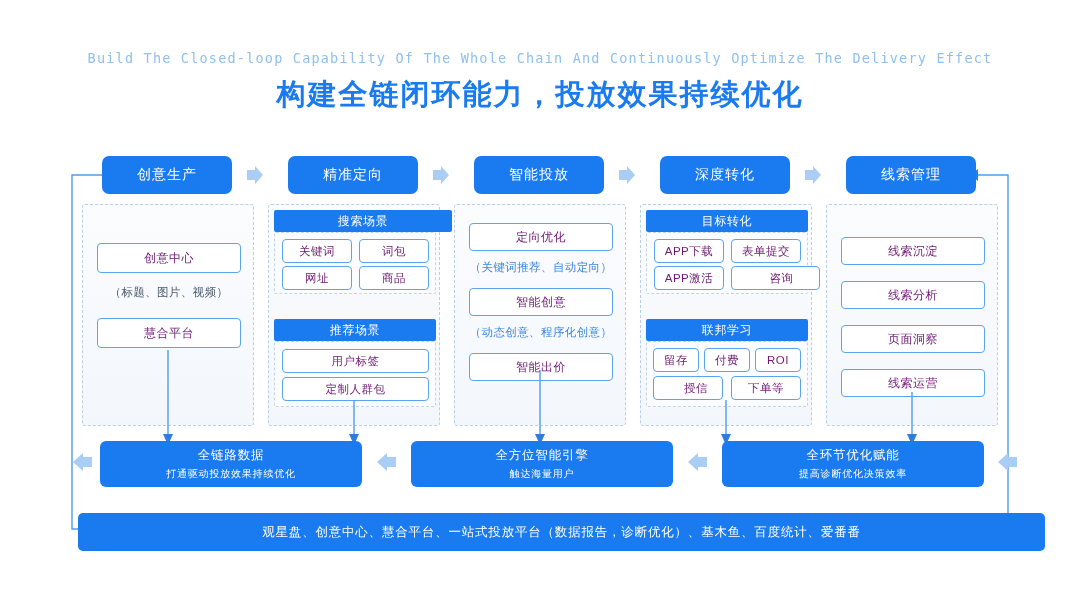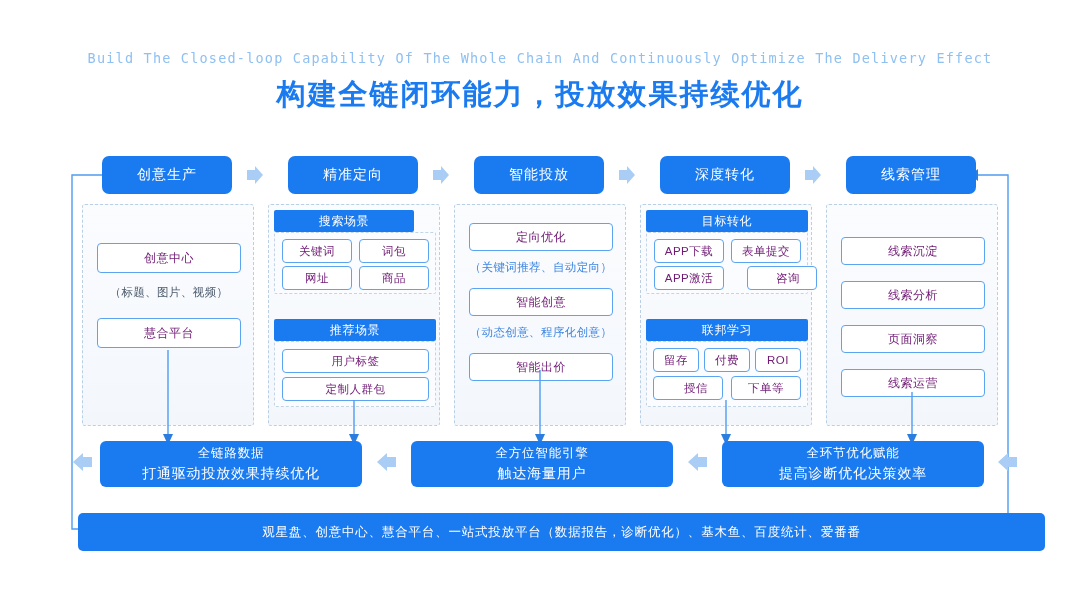--- a/index.html
+++ b/index.html
@@ -69,21 +69,21 @@
   
   .down-arrow { position: absolute; width: 12px; }
 
   
   .result {
     position: absolute; height: 46px; border-radius: 6px; background: #1a7af0;
     color: #fff; display: flex; flex-direction: column;
     align-items: center; justify-content: center; gap: 3px;
   }
   .result .l1 { font-size: 12.5px; letter-spacing: .8px; }
-  .result .l2 { font-size: 14px; letter-spacing: .8px; }
+  .result .l2 { font-size: 10px; letter-spacing: .8px; }
 
   .lchev { position: absolute; width: 22px; height: 18px; }
 
   
   .footer-bar {
     position: absolute; left: 78px; top: 513px; width: 967px; height: 38px;
     border-radius: 5px; background: #1a7af0; color: #fff;
     display: flex; align-items: center; justify-content: center;
     font-size: 12.5px; letter-spacing: .8px;
   }
@@ -131,21 +131,21 @@
     <div class="box" style="position:absolute;left:14px;top:38px;width:144px;height:30px;">创意中心</div>
     <div class="note" style="position:absolute;left:0;top:80px;width:172px;">（标题、图片、视频）</div>
     <div class="box" style="position:absolute;left:14px;top:113px;width:144px;height:30px;">慧合平台</div>
   </div>
   <svg class="down-arrow" style="left:162px;top:350px;height:95px;" viewBox="0 0 12 95">
     <path d="M6 0 L6 86" stroke="#4f9cf0" stroke-width="1.4" fill="none"></path>
     <path d="M1 84 L6 95 L11 84 Z" fill="#2b7de0"></path>
   </svg>
 
   <div class="col-panel" style="left:268px;width:172px;">
-    <div class="sec-head" style="left:5px;top:5px;width:140px;">搜索场景</div>
+    <div class="sec-head" style="left:5px;top:5px;width:178px;">搜索场景</div>
     <div class="sec-body" style="left:5px;top:27px;width:162px;height:62px;">
       <div class="box box-sm" style="position:absolute;left:7px;top:6px;width:70px;height:24px;">关键词</div>
       <div class="box box-sm" style="position:absolute;left:84px;top:6px;width:70px;height:24px;">词包</div>
       <div class="box box-sm" style="position:absolute;left:7px;top:33px;width:70px;height:24px;">网址</div>
       <div class="box box-sm" style="position:absolute;left:84px;top:33px;width:70px;height:24px;">商品</div>
     </div>
     <div class="sec-head" style="left:5px;top:114px;width:162px;">推荐场景</div>
     <div class="sec-body" style="left:5px;top:136px;width:162px;height:66px;">
       <div class="box box-sm" style="position:absolute;left:7px;top:35px;width:147px;height:24px;">定制人群包</div>
       <div class="box box-sm" style="position:absolute;left:7px;top:7px;width:147px;height:24px;">用户标签</div>
@@ -167,21 +167,21 @@
     <path d="M6 0 L6 66" stroke="#4f9cf0" stroke-width="1.4" fill="none"></path>
     <path d="M1 64 L6 75 L11 64 Z" fill="#2b7de0"></path>
   </svg>
 
   <div class="col-panel" style="left:640px;width:172px;">
     <div class="sec-head" style="left:5px;top:5px;width:162px;">目标转化</div>
     <div class="sec-body" style="left:5px;top:27px;width:162px;height:62px;">
       <div class="box box-sm" style="position:absolute;left:7px;top:6px;width:70px;height:24px;">APP下载</div>
       <div class="box box-sm" style="position:absolute;left:84px;top:6px;width:70px;height:24px;">表单提交</div>
       <div class="box box-sm" style="position:absolute;left:7px;top:33px;width:70px;height:24px;">APP激活</div>
-      <div class="box box-sm" style="position:absolute;left:100px;top:33px;width:70px;height:24px;padding-left:12px;">咨询</div>
+      <div class="box box-sm" style="position:absolute;left:84px;top:33px;width:89px;height:24px;padding-left:12px;">咨询</div>
     </div>
     <div class="sec-head" style="left:5px;top:114px;width:162px;">联邦学习</div>
     <div class="sec-body" style="left:5px;top:136px;width:162px;height:66px;">
       <div class="box box-sm" style="position:absolute;left:6px;top:6px;width:46px;height:24px;">留存</div>
       <div class="box box-sm" style="position:absolute;left:57px;top:6px;width:46px;height:24px;">付费</div>
       <div class="box box-sm" style="position:absolute;left:108px;top:6px;width:46px;height:24px;">ROI</div>
       <div class="box box-sm" style="position:absolute;left:6px;top:34px;width:70px;height:24px;padding-left:16px;">授信</div>
       <div class="box box-sm" style="position:absolute;left:84px;top:34px;width:70px;height:24px;">下单等</div>
     </div>
   </div>

